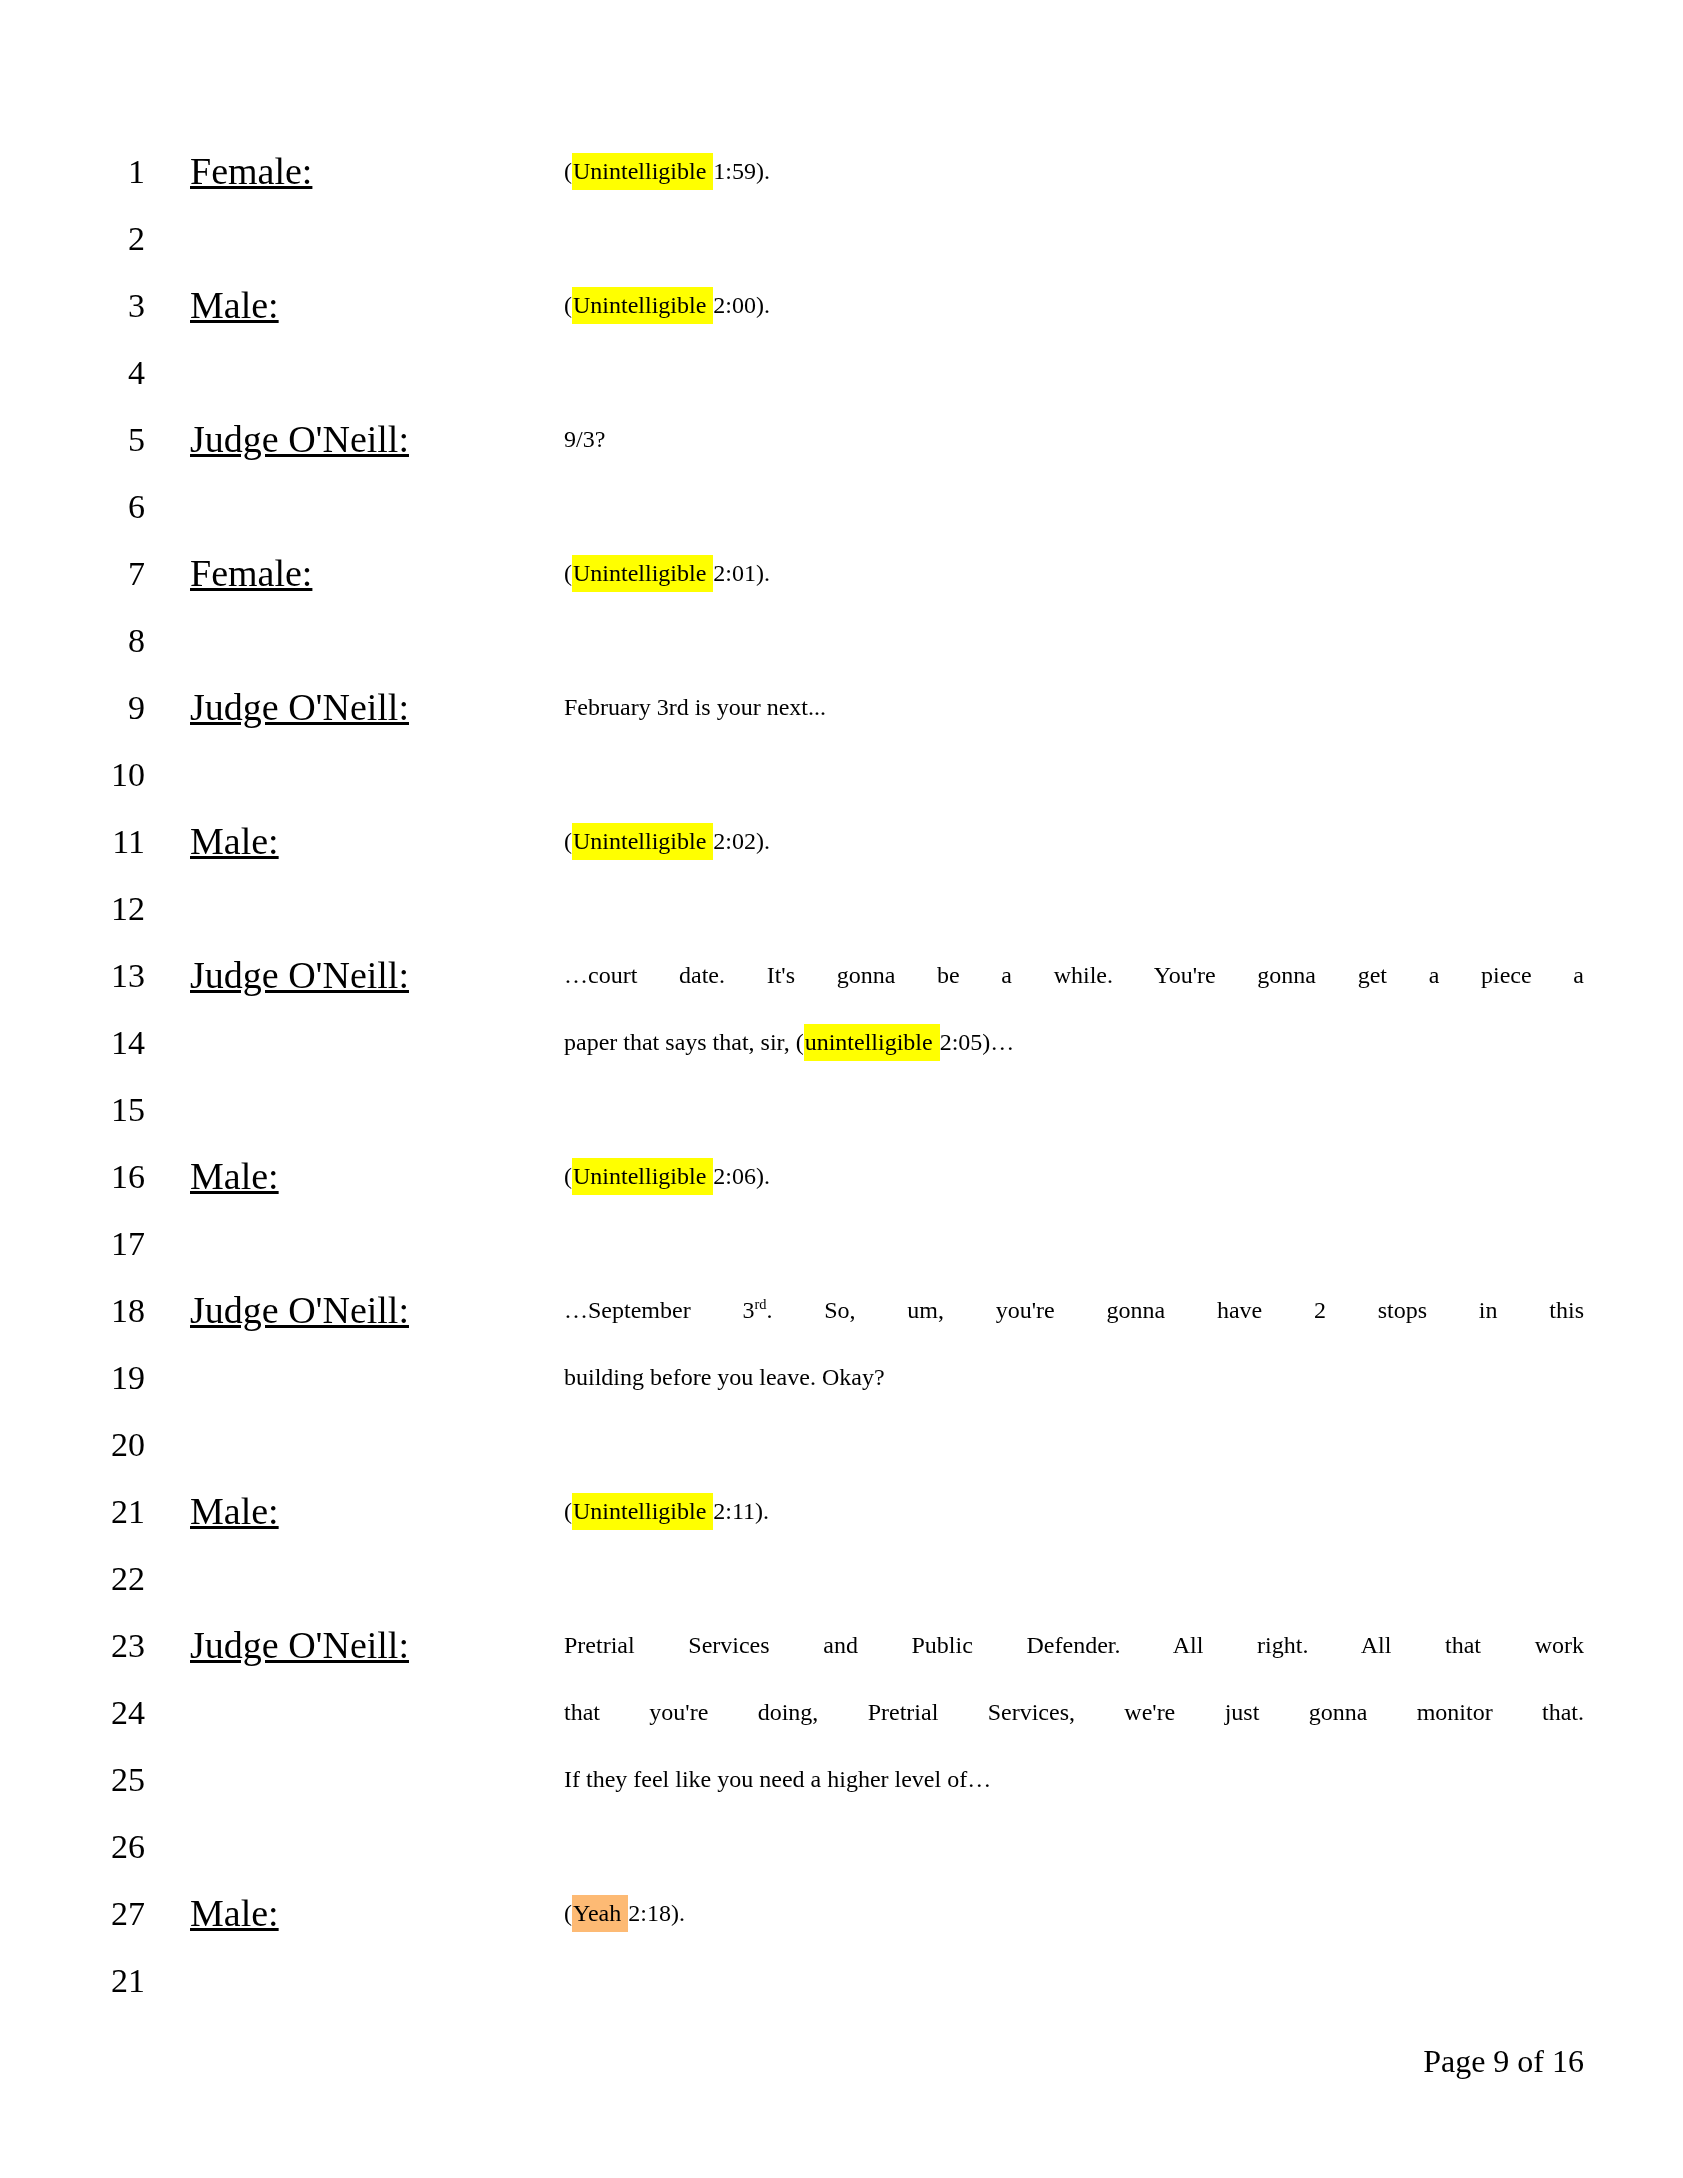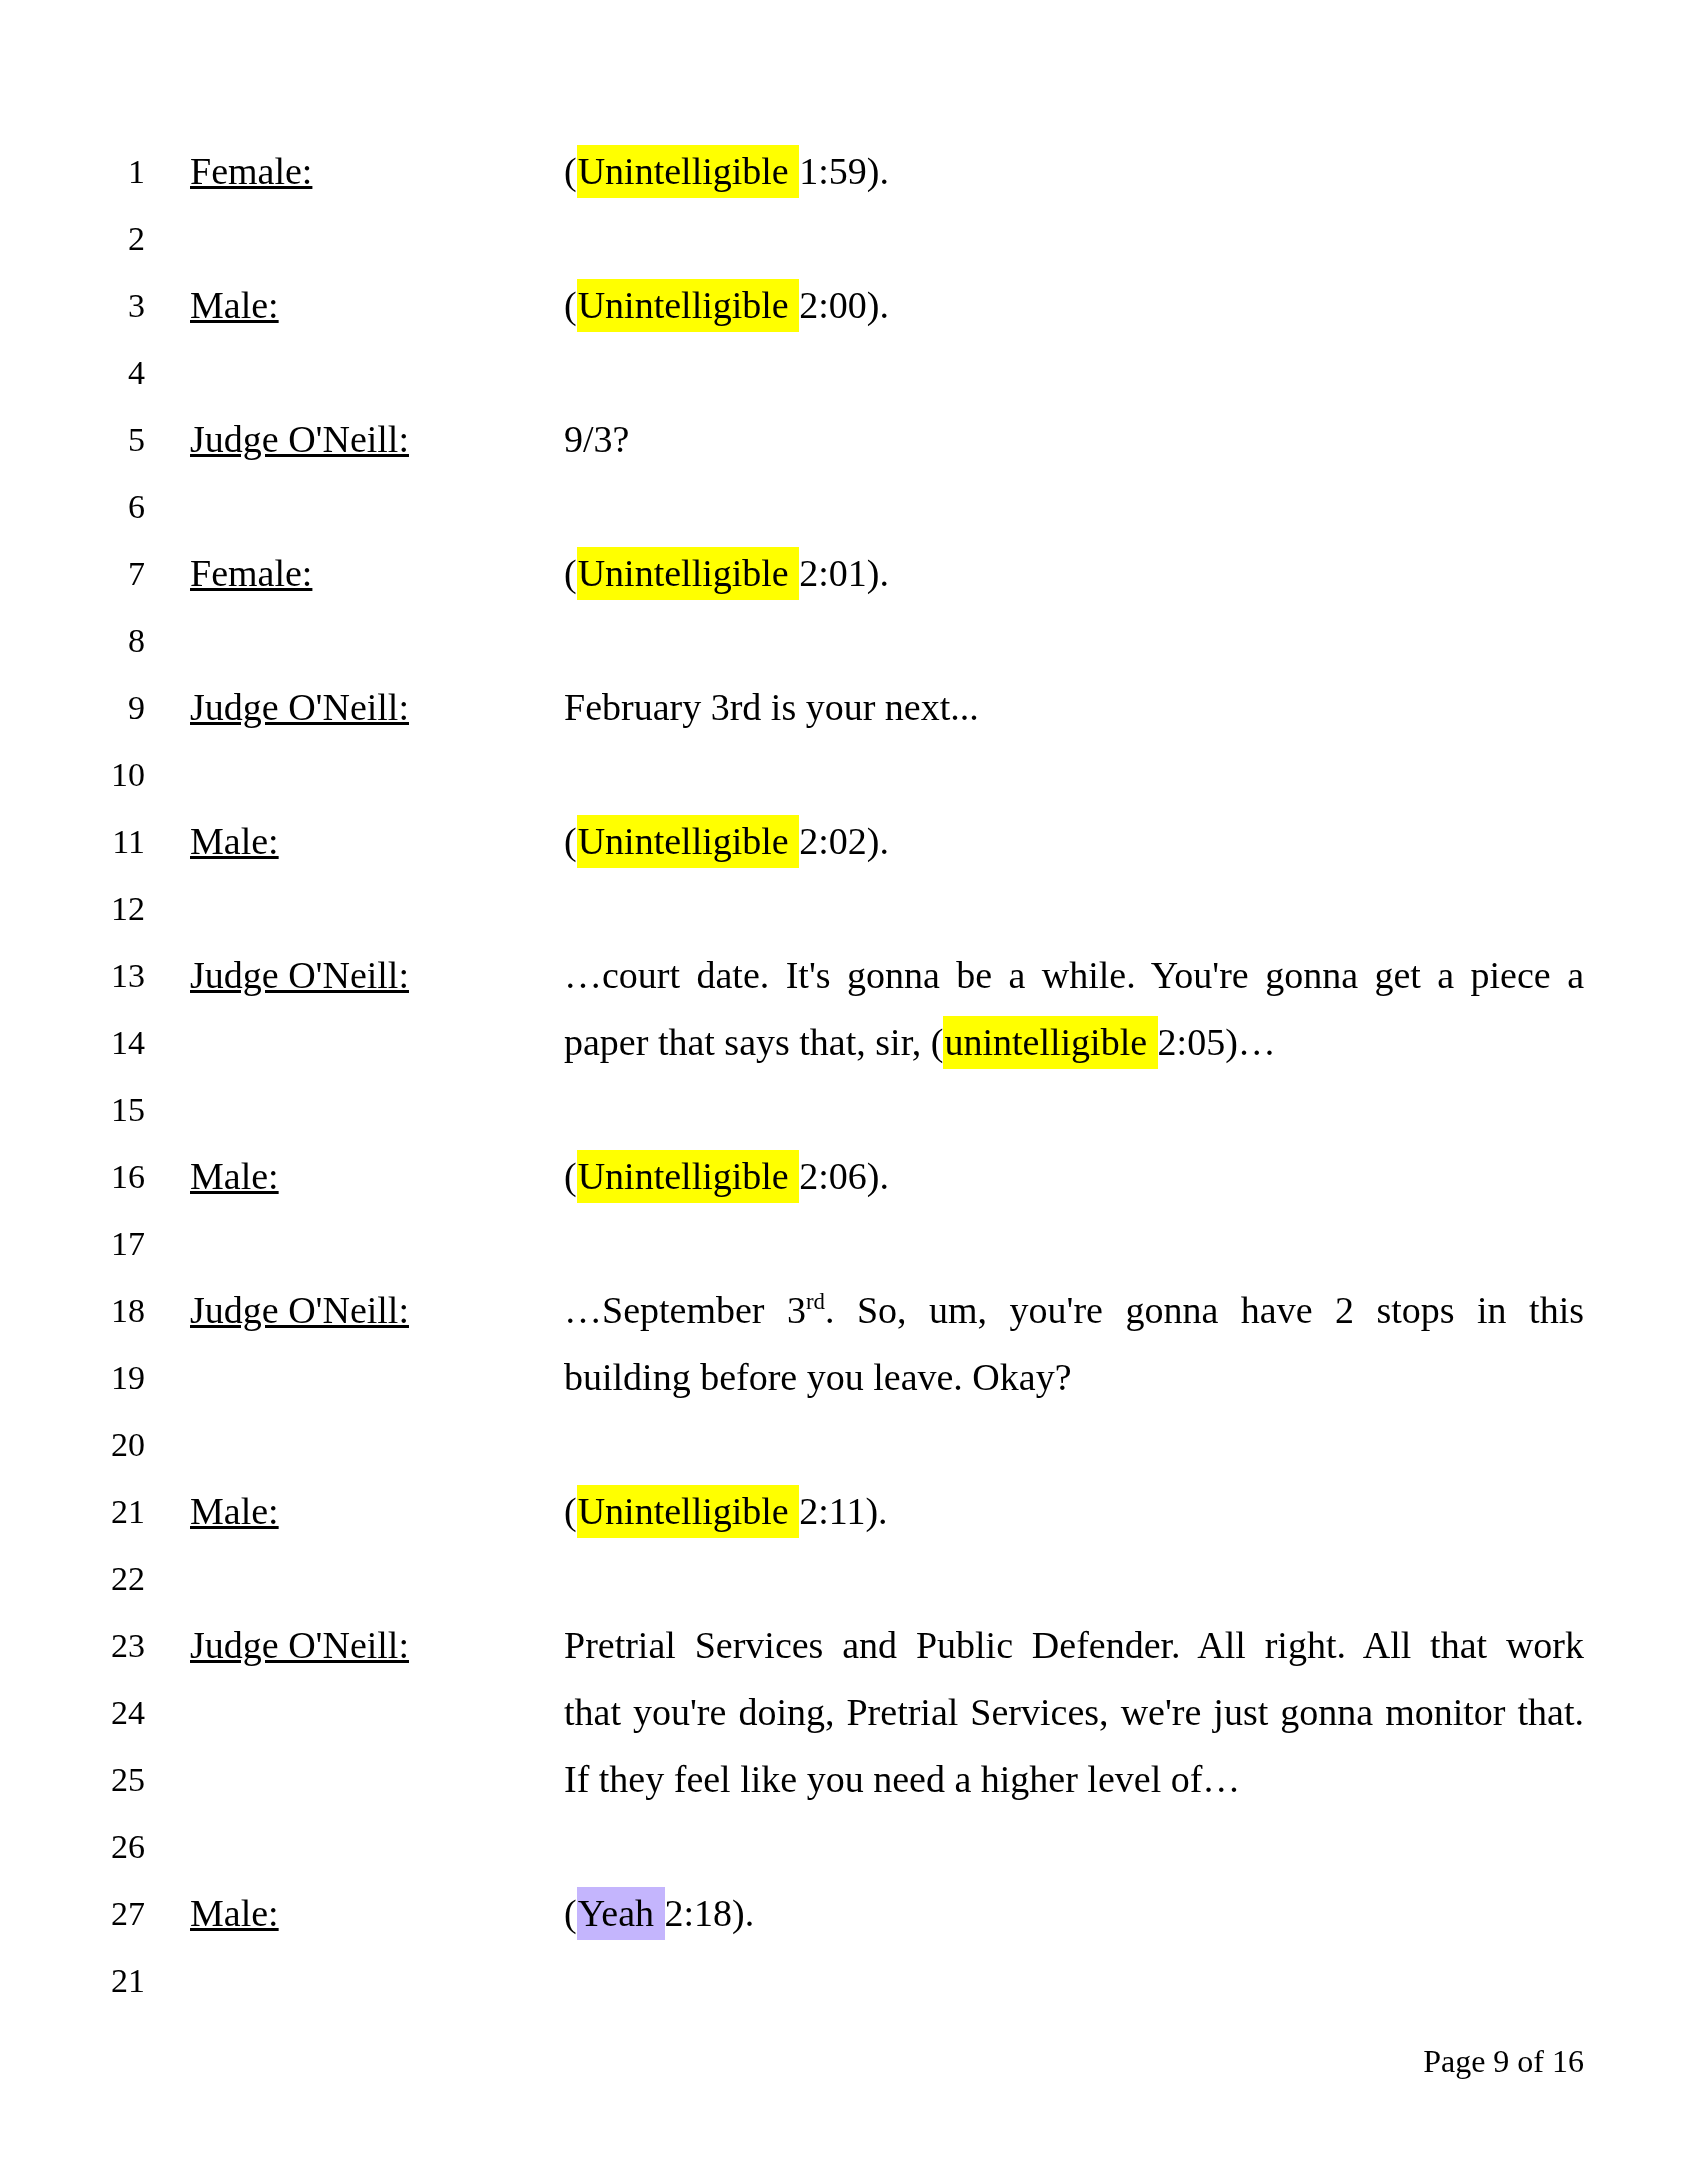--- a/index.html
+++ b/index.html
@@ -40,21 +40,21 @@
     left: 190px;
     font-size: 38px;
     line-height: 67px;
     white-space: nowrap;
     text-decoration: underline;
   }
   .speech {
     position: absolute;
     left: 564px;
     width: 1020px;
-    font-size: 38px;
+    font-size: 24px;
     line-height: 67px;
     white-space: normal;
   }
   .speech.just {
     text-align: justify;
     text-align-last: justify;
   }
   .speech mark {
     color: #000000;
     padding: 5px 1px 6px 1px;
@@ -180,21 +180,21 @@
       <div class="row">
         <span class="num">25</span>
         <span class="speech"><span>If they feel like you need a higher level of…</span></span>
       </div>
       <div class="row">
         <span class="num">26</span>
       </div>
       <div class="row">
         <span class="num">27</span>
         <span class="speaker">Male:</span>
-        <span class="speech"><span>(</span><mark style="background-color: #c4b5fd;">Yeah </mark><span>2:18).</span></span>
+        <span class="speech"><span>(</span><mark style="background-color: #fdba74;">Yeah </mark><span>2:18).</span></span>
       </div>
       <div class="row">
         <span class="num">21</span>
       </div>
     </div>
   <div class="footer">Page 9 of 16</div>
 </div>
 
 
 </body></html>

